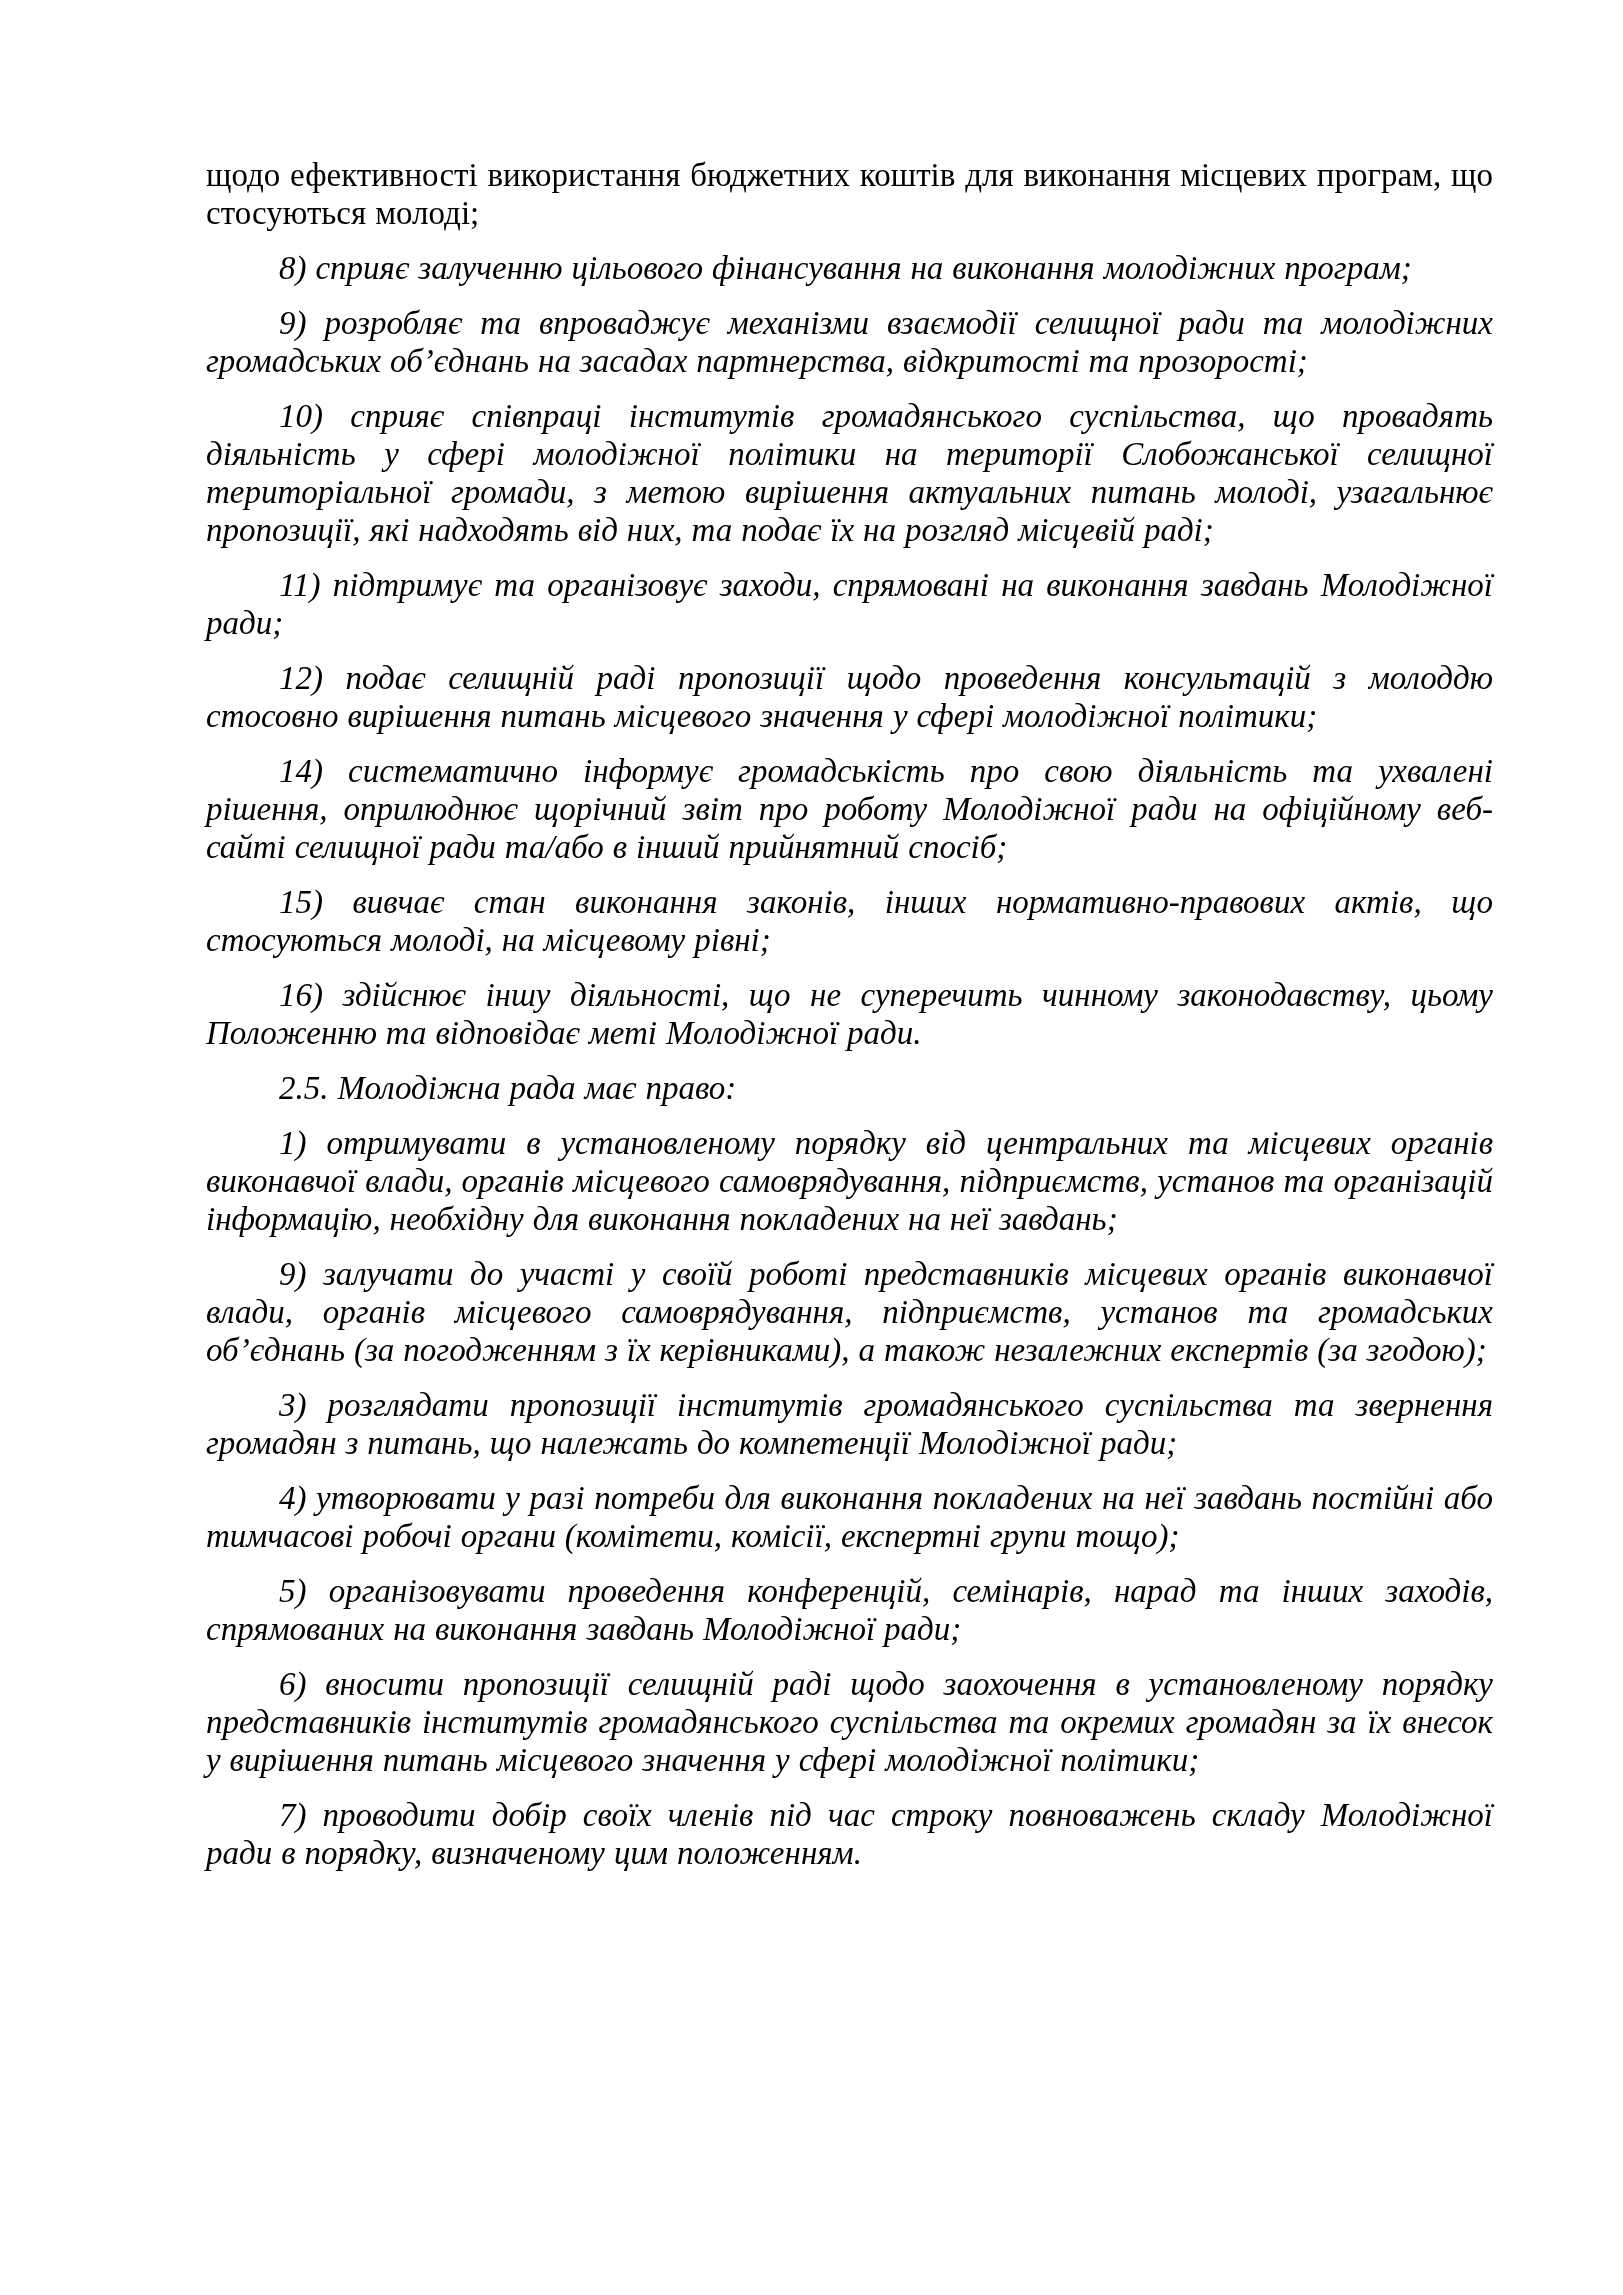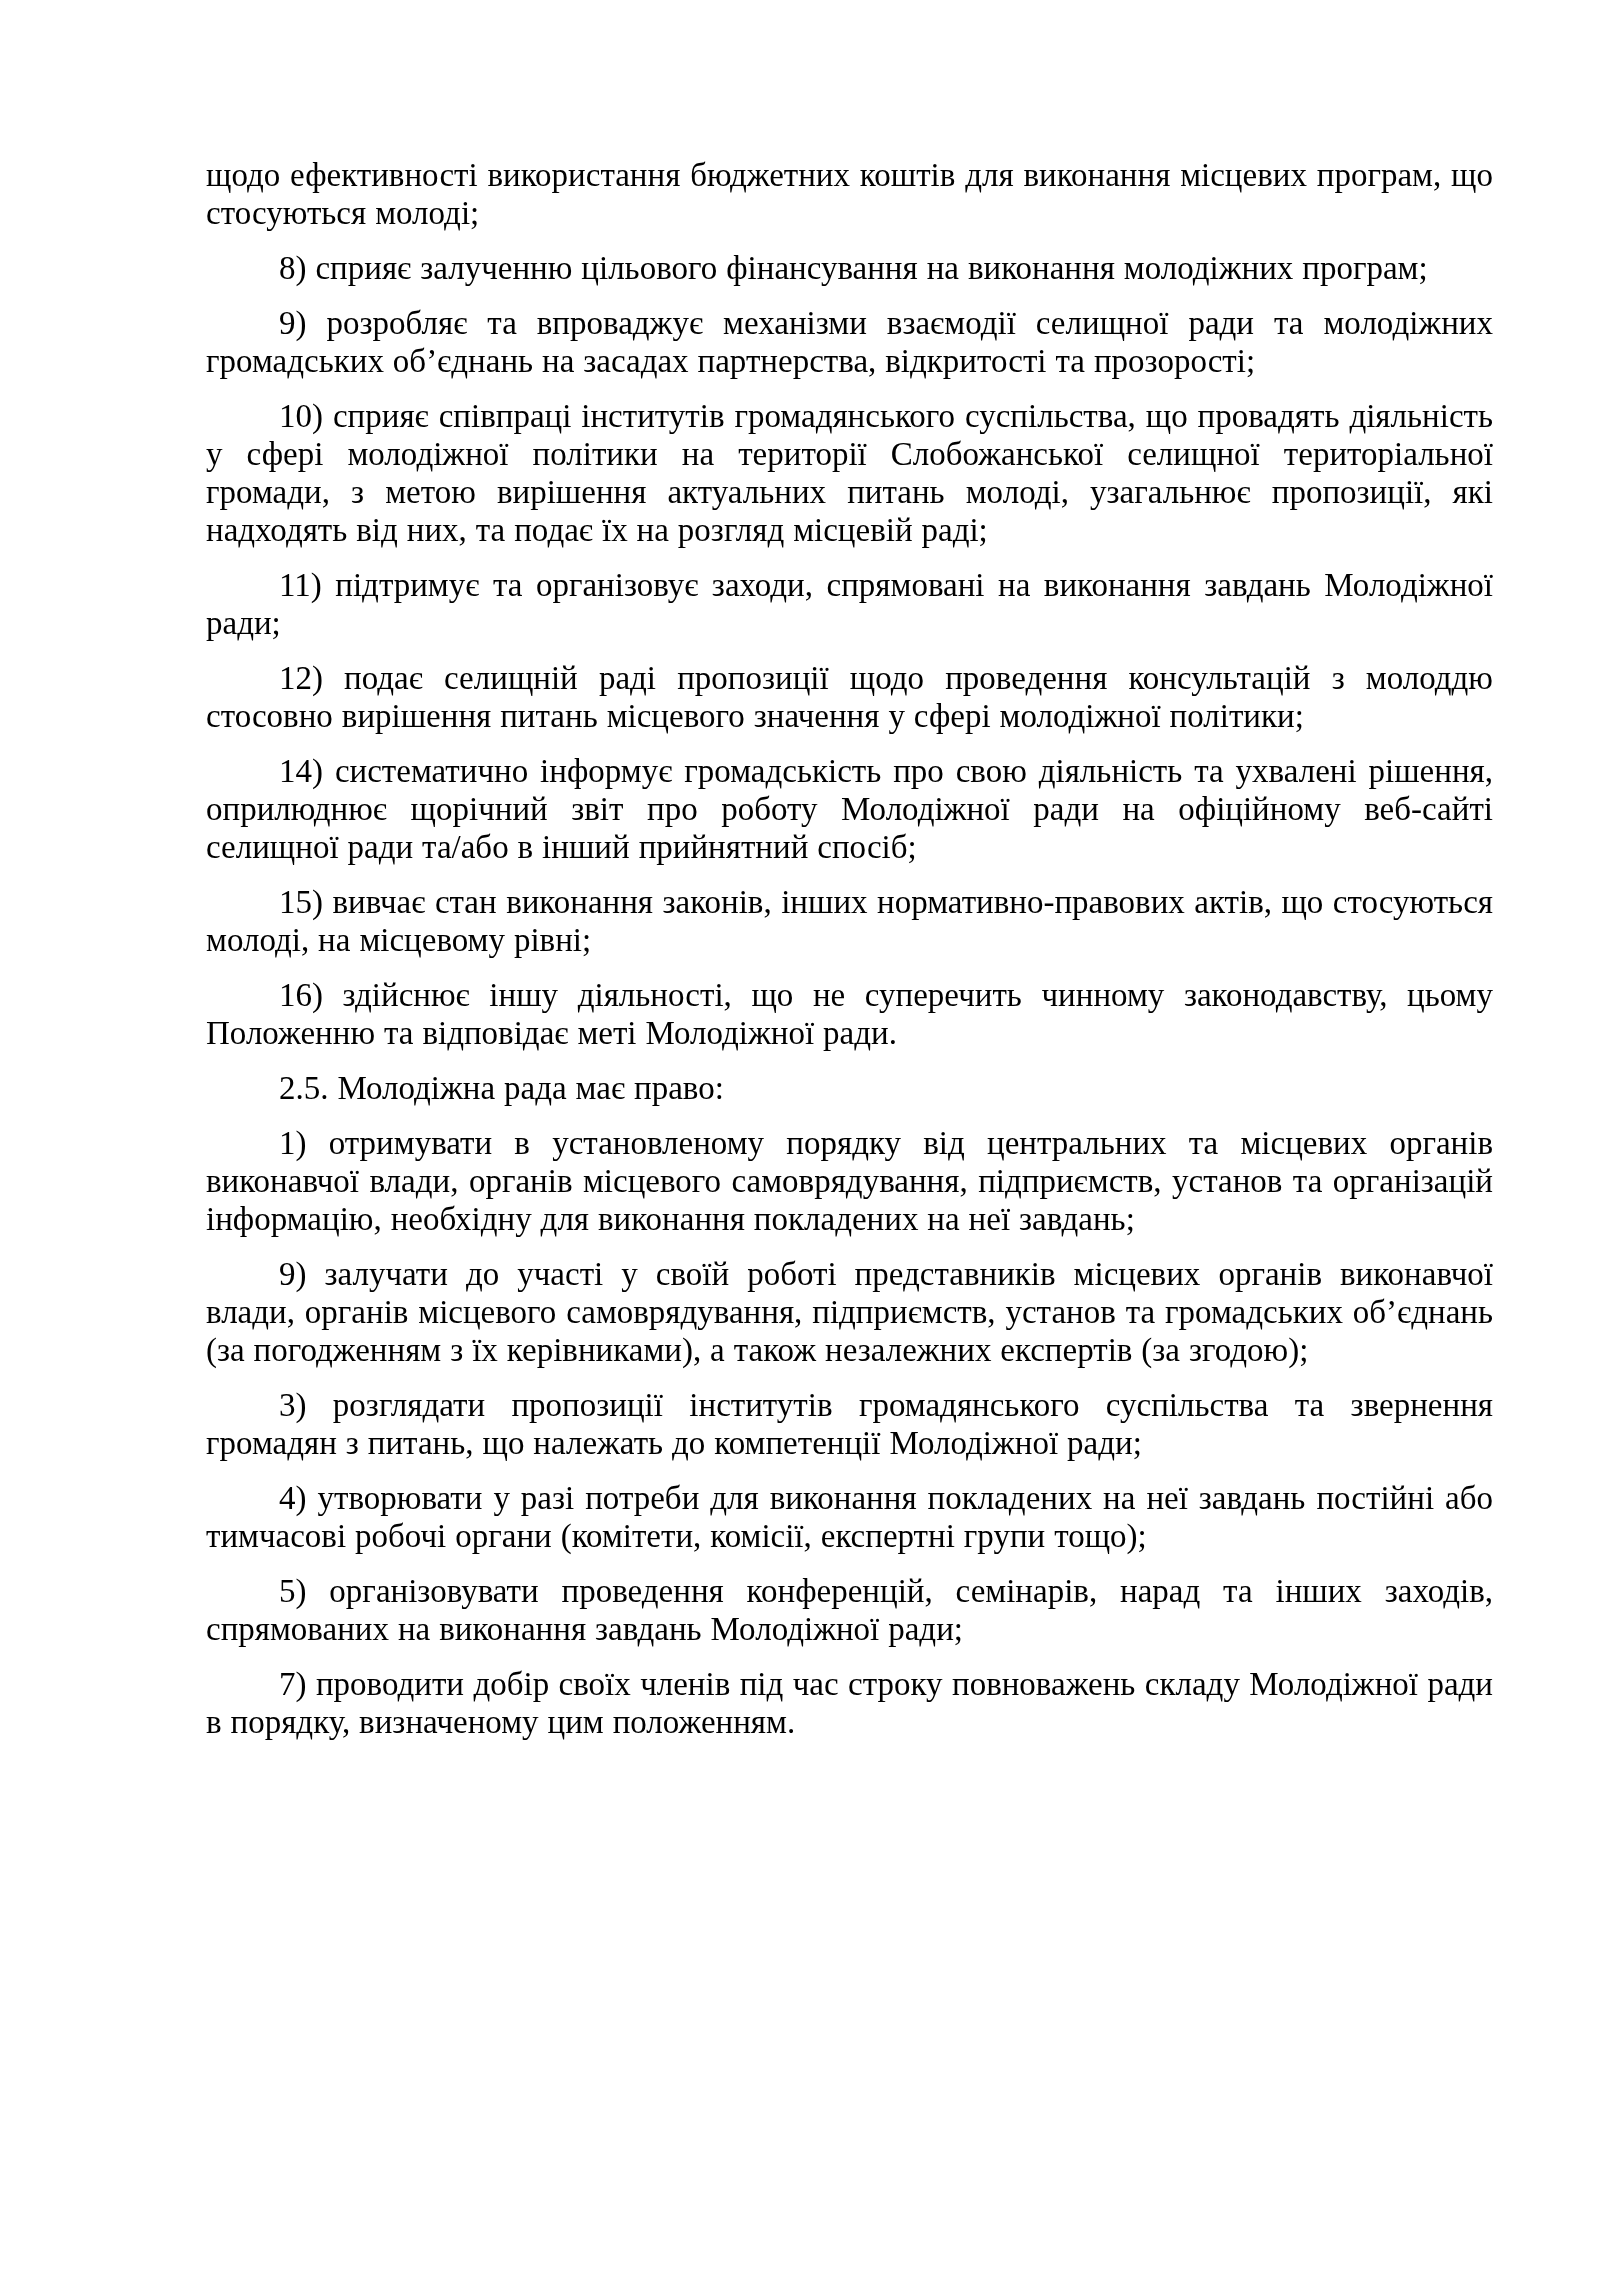--- a/index.html
+++ b/index.html
@@ -24,20 +24,21 @@
     font-size: 33px;
     line-height: 38px;
     text-align: justify;
     word-spacing: 0.7px;
   }
   .text-block p {
     margin: 0 0 17px 0;
   }
   .text-block p.indent {
     text-indent: 73px;
+    font-style: italic;
   }
 </style>
 </head>
 <body>
 
 <div class="page">
   <div class="text-block">
     <p class="">щодо ефективності використання бюджетних коштів для виконання місцевих програм, що стосуються молоді;</p>
     <p class="indent">8) сприяє залученню цільового фінансування на виконання молодіжних програм;</p>
     <p class="indent">9) розробляє та впроваджує механізми взаємодії селищної ради та молодіжних громадських об’єднань на засадах партнерства, відкритості та прозорості;</p>
@@ -46,16 +47,17 @@
     <p class="indent">12) подає селищній раді пропозиції щодо проведення консультацій з молоддю стосовно вирішення питань місцевого значення у сфері молодіжної політики;</p>
     <p class="indent">14) систематично інформує громадськість про свою діяльність та ухвалені рішення, оприлюднює щорічний звіт про роботу Молодіжної ради на офіційному веб-сайті селищної ради та/або в інший прийнятний спосіб;</p>
     <p class="indent">15) вивчає стан виконання законів, інших нормативно-правових актів, що стосуються молоді, на місцевому рівні;</p>
     <p class="indent">16) здійснює іншу діяльності, що не суперечить чинному законодавству, цьому Положенню та відповідає меті Молодіжної ради.</p>
     <p class="indent">2.5. Молодіжна рада має право:</p>
     <p class="indent">1) отримувати в установленому порядку від центральних та місцевих органів виконавчої влади, органів місцевого самоврядування, підприємств, установ та організацій інформацію, необхідну для виконання покладених на неї завдань;</p>
     <p class="indent">9) залучати до участі у своїй роботі представників місцевих органів виконавчої влади, органів місцевого самоврядування, підприємств, установ та громадських об’єднань (за погодженням з їх керівниками), а також незалежних експертів (за згодою);</p>
     <p class="indent">3) розглядати пропозиції інститутів громадянського суспільства та звернення громадян з питань, що належать до компетенції Молодіжної ради;</p>
     <p class="indent">4) утворювати у разі потреби для виконання покладених на неї завдань постійні або тимчасові робочі органи (комітети, комісії, експертні групи тощо);</p>
     <p class="indent">5) організовувати проведення конференцій, семінарів, нарад та інших заходів, спрямованих на виконання завдань Молодіжної ради;</p>
+    <p class="indent">6) вносити пропозиції селищній раді щодо заохочення в установленому порядку представників інститутів громадянського суспільства та окремих громадян за їх внесок у вирішення питань місцевого значення у сфері молодіжної політики;</p>
     <p class="indent">7) проводити добір своїх членів під час строку повноважень складу Молодіжної ради в порядку, визначеному цим положенням.</p>
   </div>
 </div>
 
 
 </body></html>

